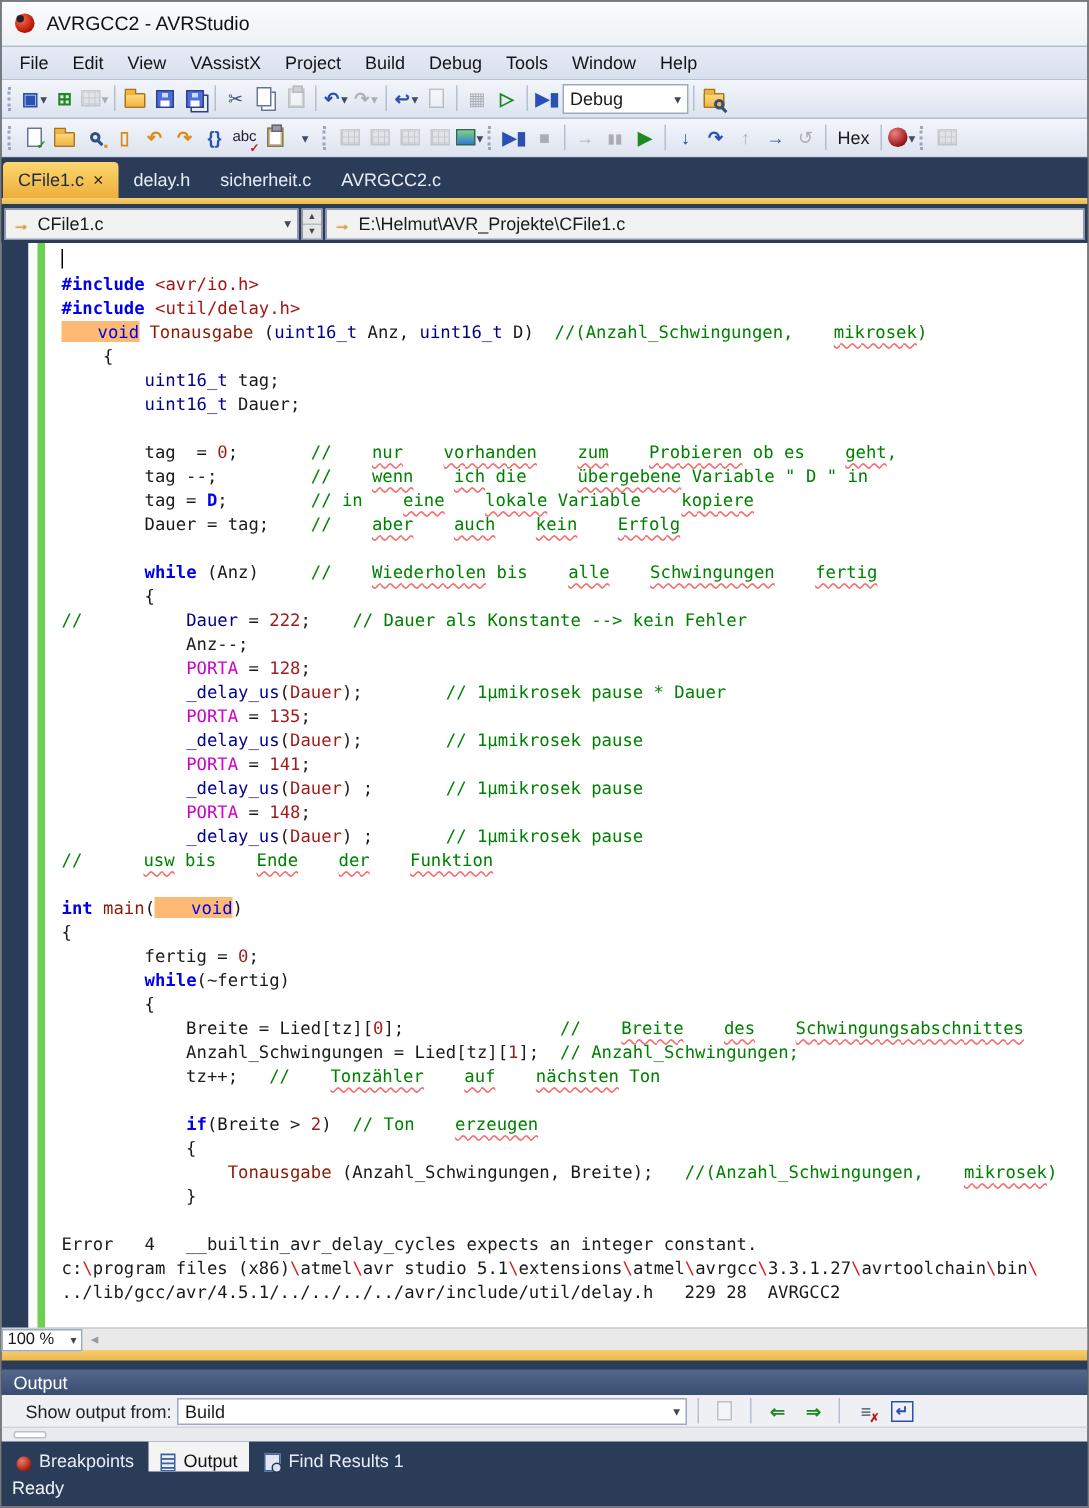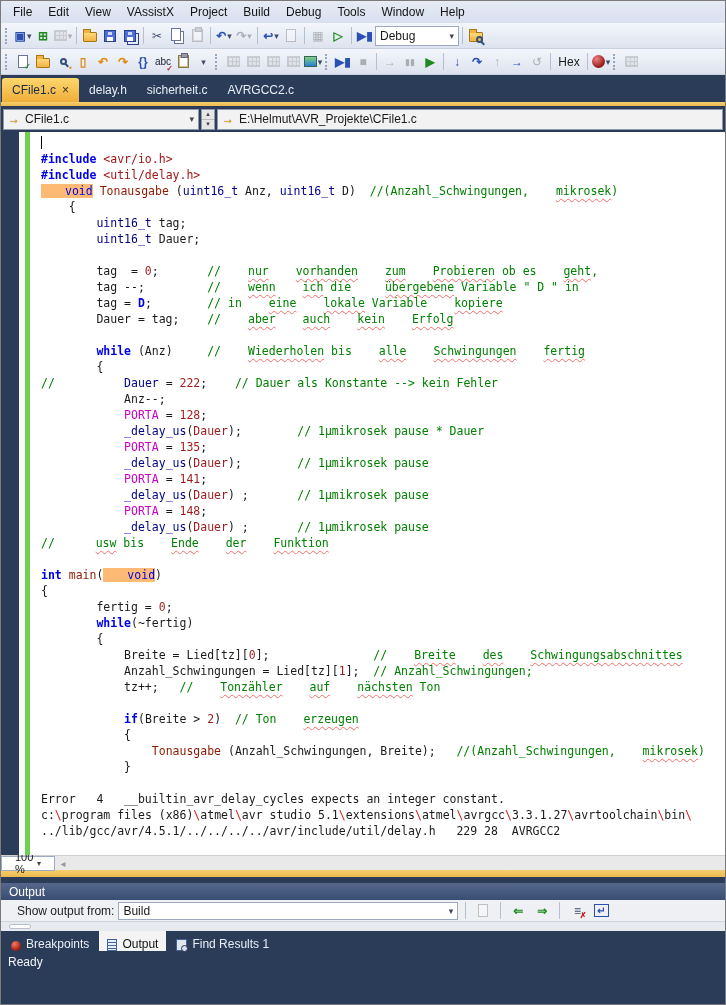--- a/index.html
+++ b/index.html
@@ -83,21 +83,21 @@
   .c-s{color:#a31515;margin-top:11px;}
   .c-f{color:#8b1a00;}
   .c-m{color:#cc00cc;}
   .c-n{color:#9e1b1b;}
   .c-b{color:#d42020;}
   .c-c{color:#008000;}
   .c-cs{color:#008000;text-decoration:underline wavy #f46d6d 1px;text-underline-offset:3px;padding-left:20px;}
 
   
   .zoomrow{height:15px;background:#e9e9e9;border-top:1px solid #cfcfcf;display:flex;align-items:center;}
-  .zoombox{width:54px;height:15px;background:#fff;border:1px solid #9daabf;display:flex;align-items:center;padding:0 13px;gap:3px;font-size:11px;}
+  .zoombox{width:54px;height:15px;background:#fff;border:1px solid #9daabf;display:flex;align-items:center;padding:0 3px;gap:3px;font-size:11px;}
   .zoombox .ca{font-size:8px;color:#445;margin-left:auto;}
   .hsb-arrow{width:16px;color:#9a9a9a;font-size:10px;text-align:center;}
   .hsb-track{flex:1;height:100%;background:#e9e9e9;}
 
   
   .out-head{height:17px;background:linear-gradient(#55688c,#394d72);color:#fff;display:flex;align-items:center;padding-left:8px;margin-top:6px;}
   .out-toolbar{height:22px;background:#eef0f4;border-bottom:1px solid #d0d4dc;display:flex;align-items:center;padding:0 16px;gap:4px;}
   .out-label{color:#222;}
   .out-combo{width:340px;height:18px;background:#fff;border:1px solid #9daabf;display:flex;align-items:center;padding:0 4px;}
   .out-combo .ca{margin-left:auto;font-size:9px;color:#445;}
@@ -115,20 +115,24 @@
   .i-findres::after{content:"";position:absolute;right:-2px;bottom:-2px;width:5px;height:5px;border:1px solid #333;border-radius:50%;background:#cfe2ff;}
 
   
   .statusbar{height:29px;background:#2b3c59;color:#f2f5fa;display:flex;align-items:flex-start;padding:4px 0 0 7px;}
 </style>
 </head>
 <body>
 
 <div id="app">
 
+  <div class="titlebar">
+    <span class="i-bug"></span>
+    <span class="t">AVRGCC2 - AVRStudio</span>
+  </div>
 
   <div class="menubar">
     <span class="menu-item">File</span>
     <span class="menu-item">Edit</span>
     <span class="menu-item">View</span>
     <span class="menu-item">VAssistX</span>
     <span class="menu-item">Project</span>
     <span class="menu-item">Build</span>
     <span class="menu-item">Debug</span>
     <span class="menu-item">Tools</span>

